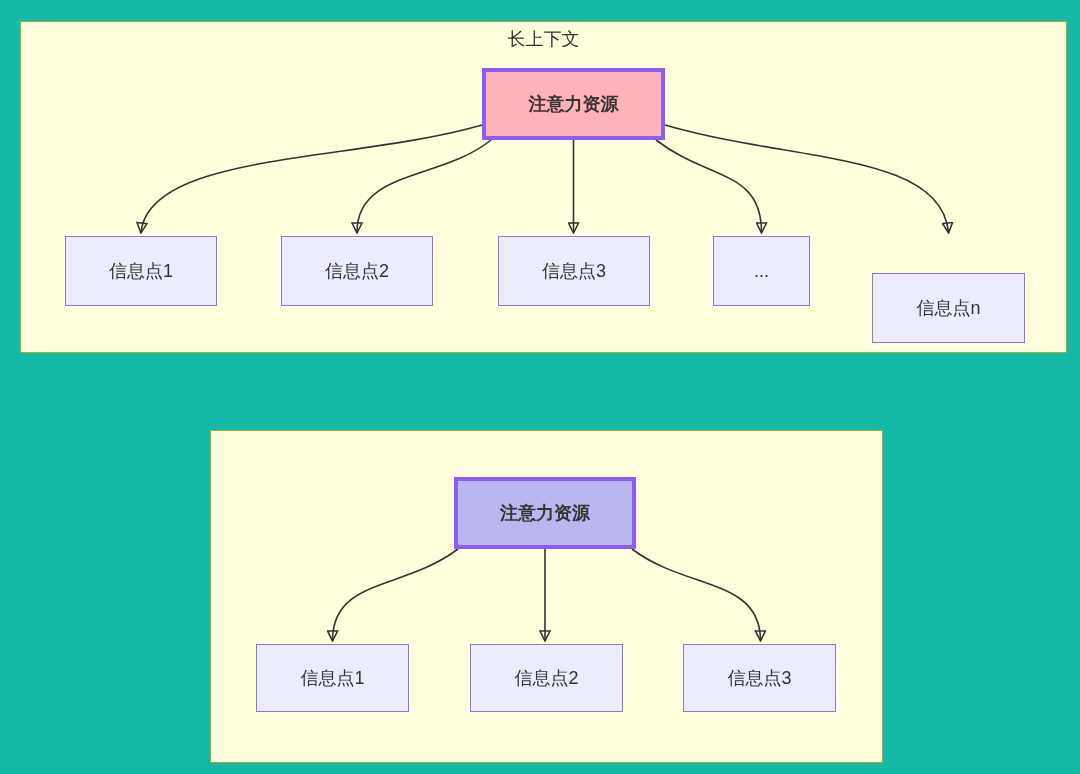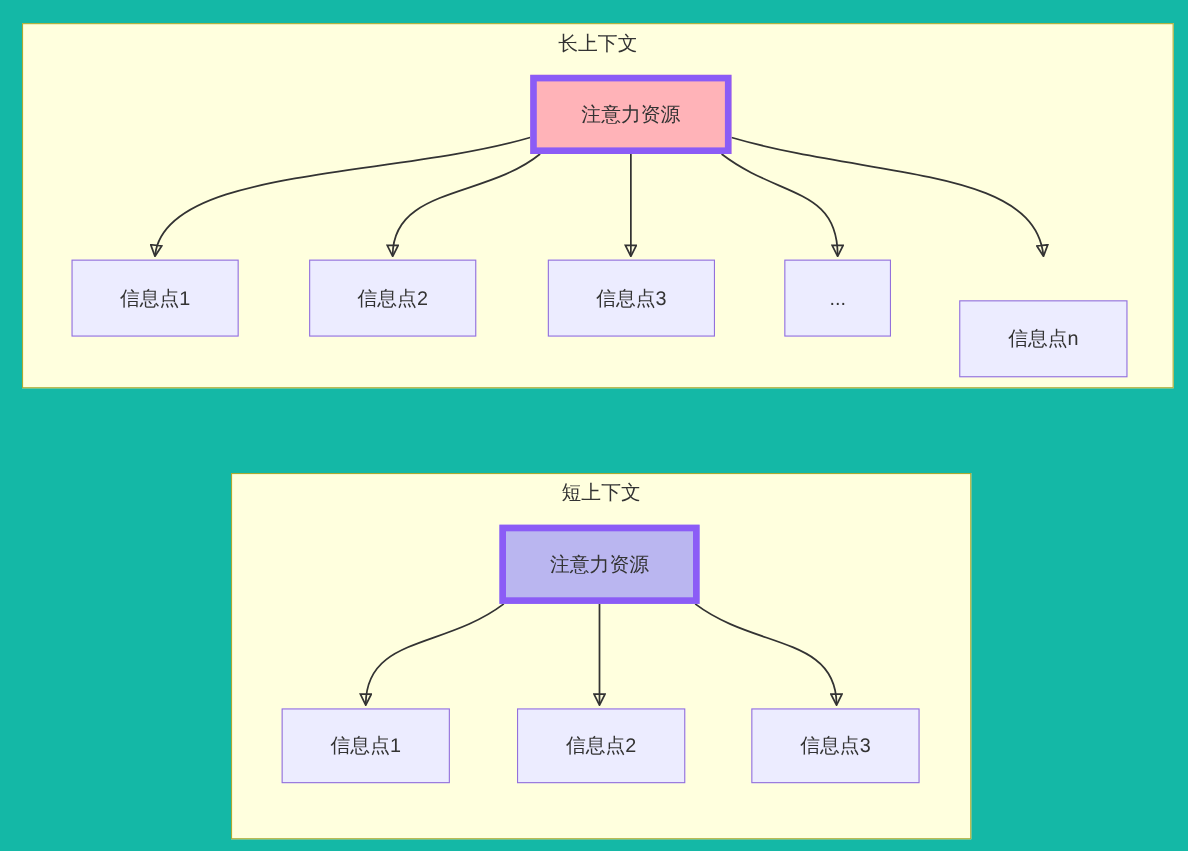--- a/index.html
+++ b/index.html
@@ -52,35 +52,35 @@
     font-size: 18px;
     color: #333333;
     z-index: 2;
     text-align: center;
   }
   .node.info {
     background: #ececff;
     border: 1.5px solid #9370db;
   }
   .node.attention {
-    border: 6px solid #8b5cf6;
+    border: 4px solid #8b5cf6;
+    font-weight: bold;
   }
   .node.attention.long  { background: #ffb3b8; }
   .node.attention.short { background: #bab6f0; }
 </style>
 </head>
 <body>
 
 <div class="canvas">
 
   <div class="cluster" style="left:20px; top:21px; width:1047px; height:332px;"></div>
   <div class="cluster-title" style="top:27px; left:20px; width:1047px;">长上下文</div>
 
   <div class="cluster" style="left:210px; top:430px; width:673px; height:333px;"></div>
-  <div class="cluster-title" style="top:436px; left:210px; width:673px;">短上下文</div>
 
   <svg class="edges" width="1080" height="774" viewBox="0 0 1080 774">
     <defs>
       <marker id="arrow" viewBox="0 0 12 12" refX="10" refY="6" markerWidth="12" markerHeight="12" markerUnits="userSpaceOnUse" orient="auto">
         <path d="M1,1 L11,6 L1,11 Z" fill="#333333" stroke="none"></path>
       </marker>
     </defs>
 
     <path d="M 482 125 C 355 162, 150 152, 141 232" marker-end="url(#arrow)"></path>
     <path d="M 491 140 C 442 180, 357 170, 357 232" marker-end="url(#arrow)"></path>

